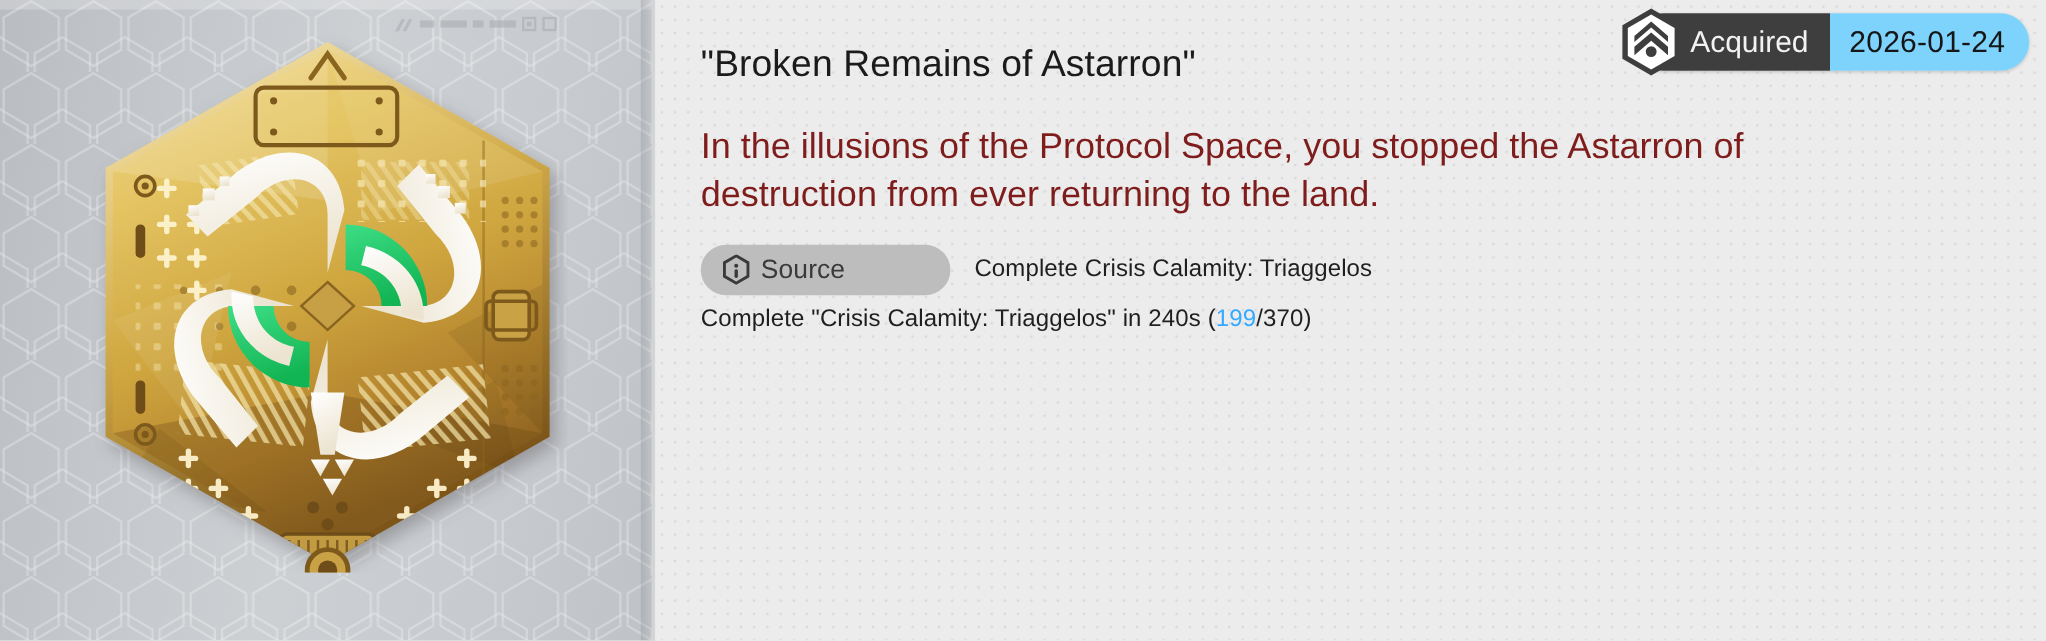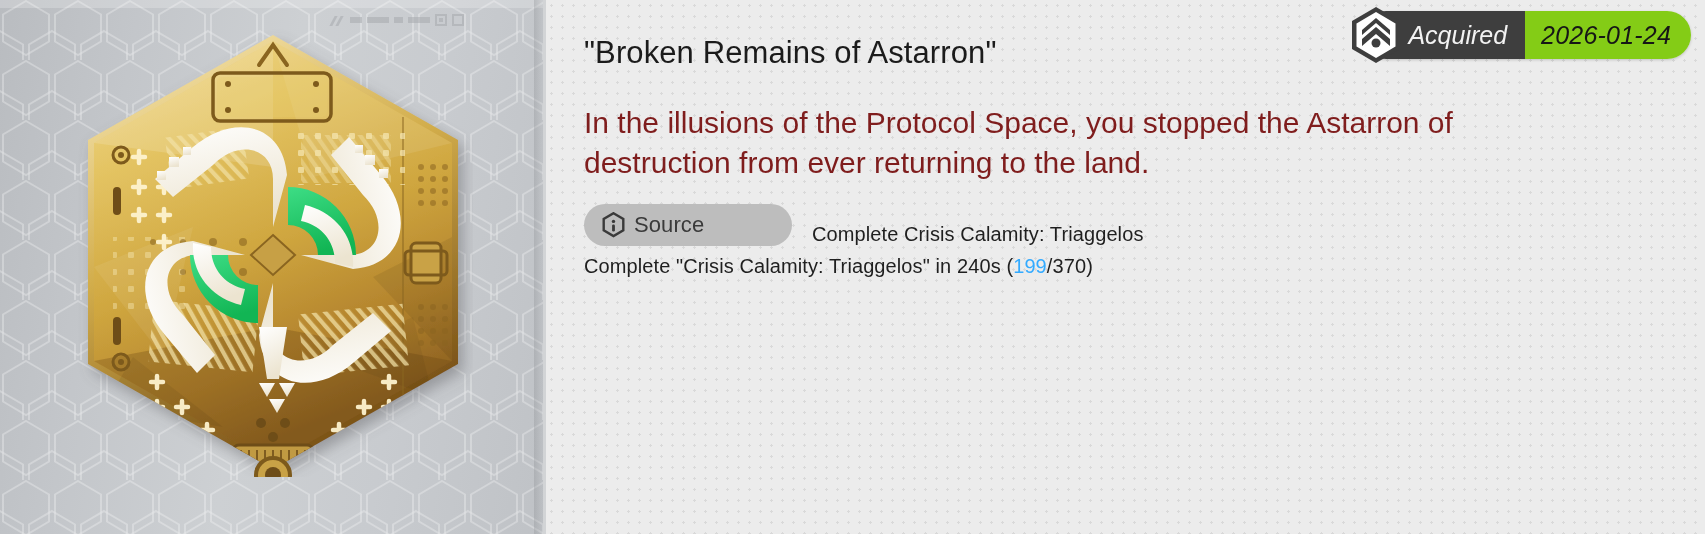--- a/index.html
+++ b/index.html
@@ -134,21 +134,21 @@
   }
 
   .rows {
     margin-top: 21px;
     display: flex;
     flex-direction: column;
     gap: 9px;
   }
   .row {
     display: flex;
-    align-items: flex-end;
+    align-items: center;
     gap: 20px;
   }
 
   .pill {
     display: inline-flex;
     align-items: center;
     justify-content: flex-start;
     gap: 9px;
     width: 208px;
     height: 42px;
@@ -180,39 +180,38 @@
   .acquired-badge {
     position: absolute;
     top: 11px;
     right: 14px;
     display: flex;
     align-items: center;
     height: 48px;
     border-radius: 24px;
     overflow: visible;
     box-shadow: 0 1px 3px rgba(0,0,0,0.18);
-    font-style: italic;
   }
   .acq-left {
     display: flex;
     align-items: center;
     height: 48px;
     background: #3e3e3e;
     border-radius: 24px 0 0 24px;
     padding-left: 46px;
     padding-right: 18px;
     color: #f2f2f2;
     font-size: 25px;
     position: relative;
   }
   .acq-right {
     display: flex;
     align-items: center;
     height: 48px;
-    background: #84cc16;
+    background: #7dd3fc;
     border-radius: 0 24px 24px 0;
     padding: 0 20px 0 16px;
     color: #161616;
     font-size: 25px;
     letter-spacing: 0.2px;
   }
   .acq-hex-icon {
     position: absolute;
     left: -14px;
     top: 50%;

